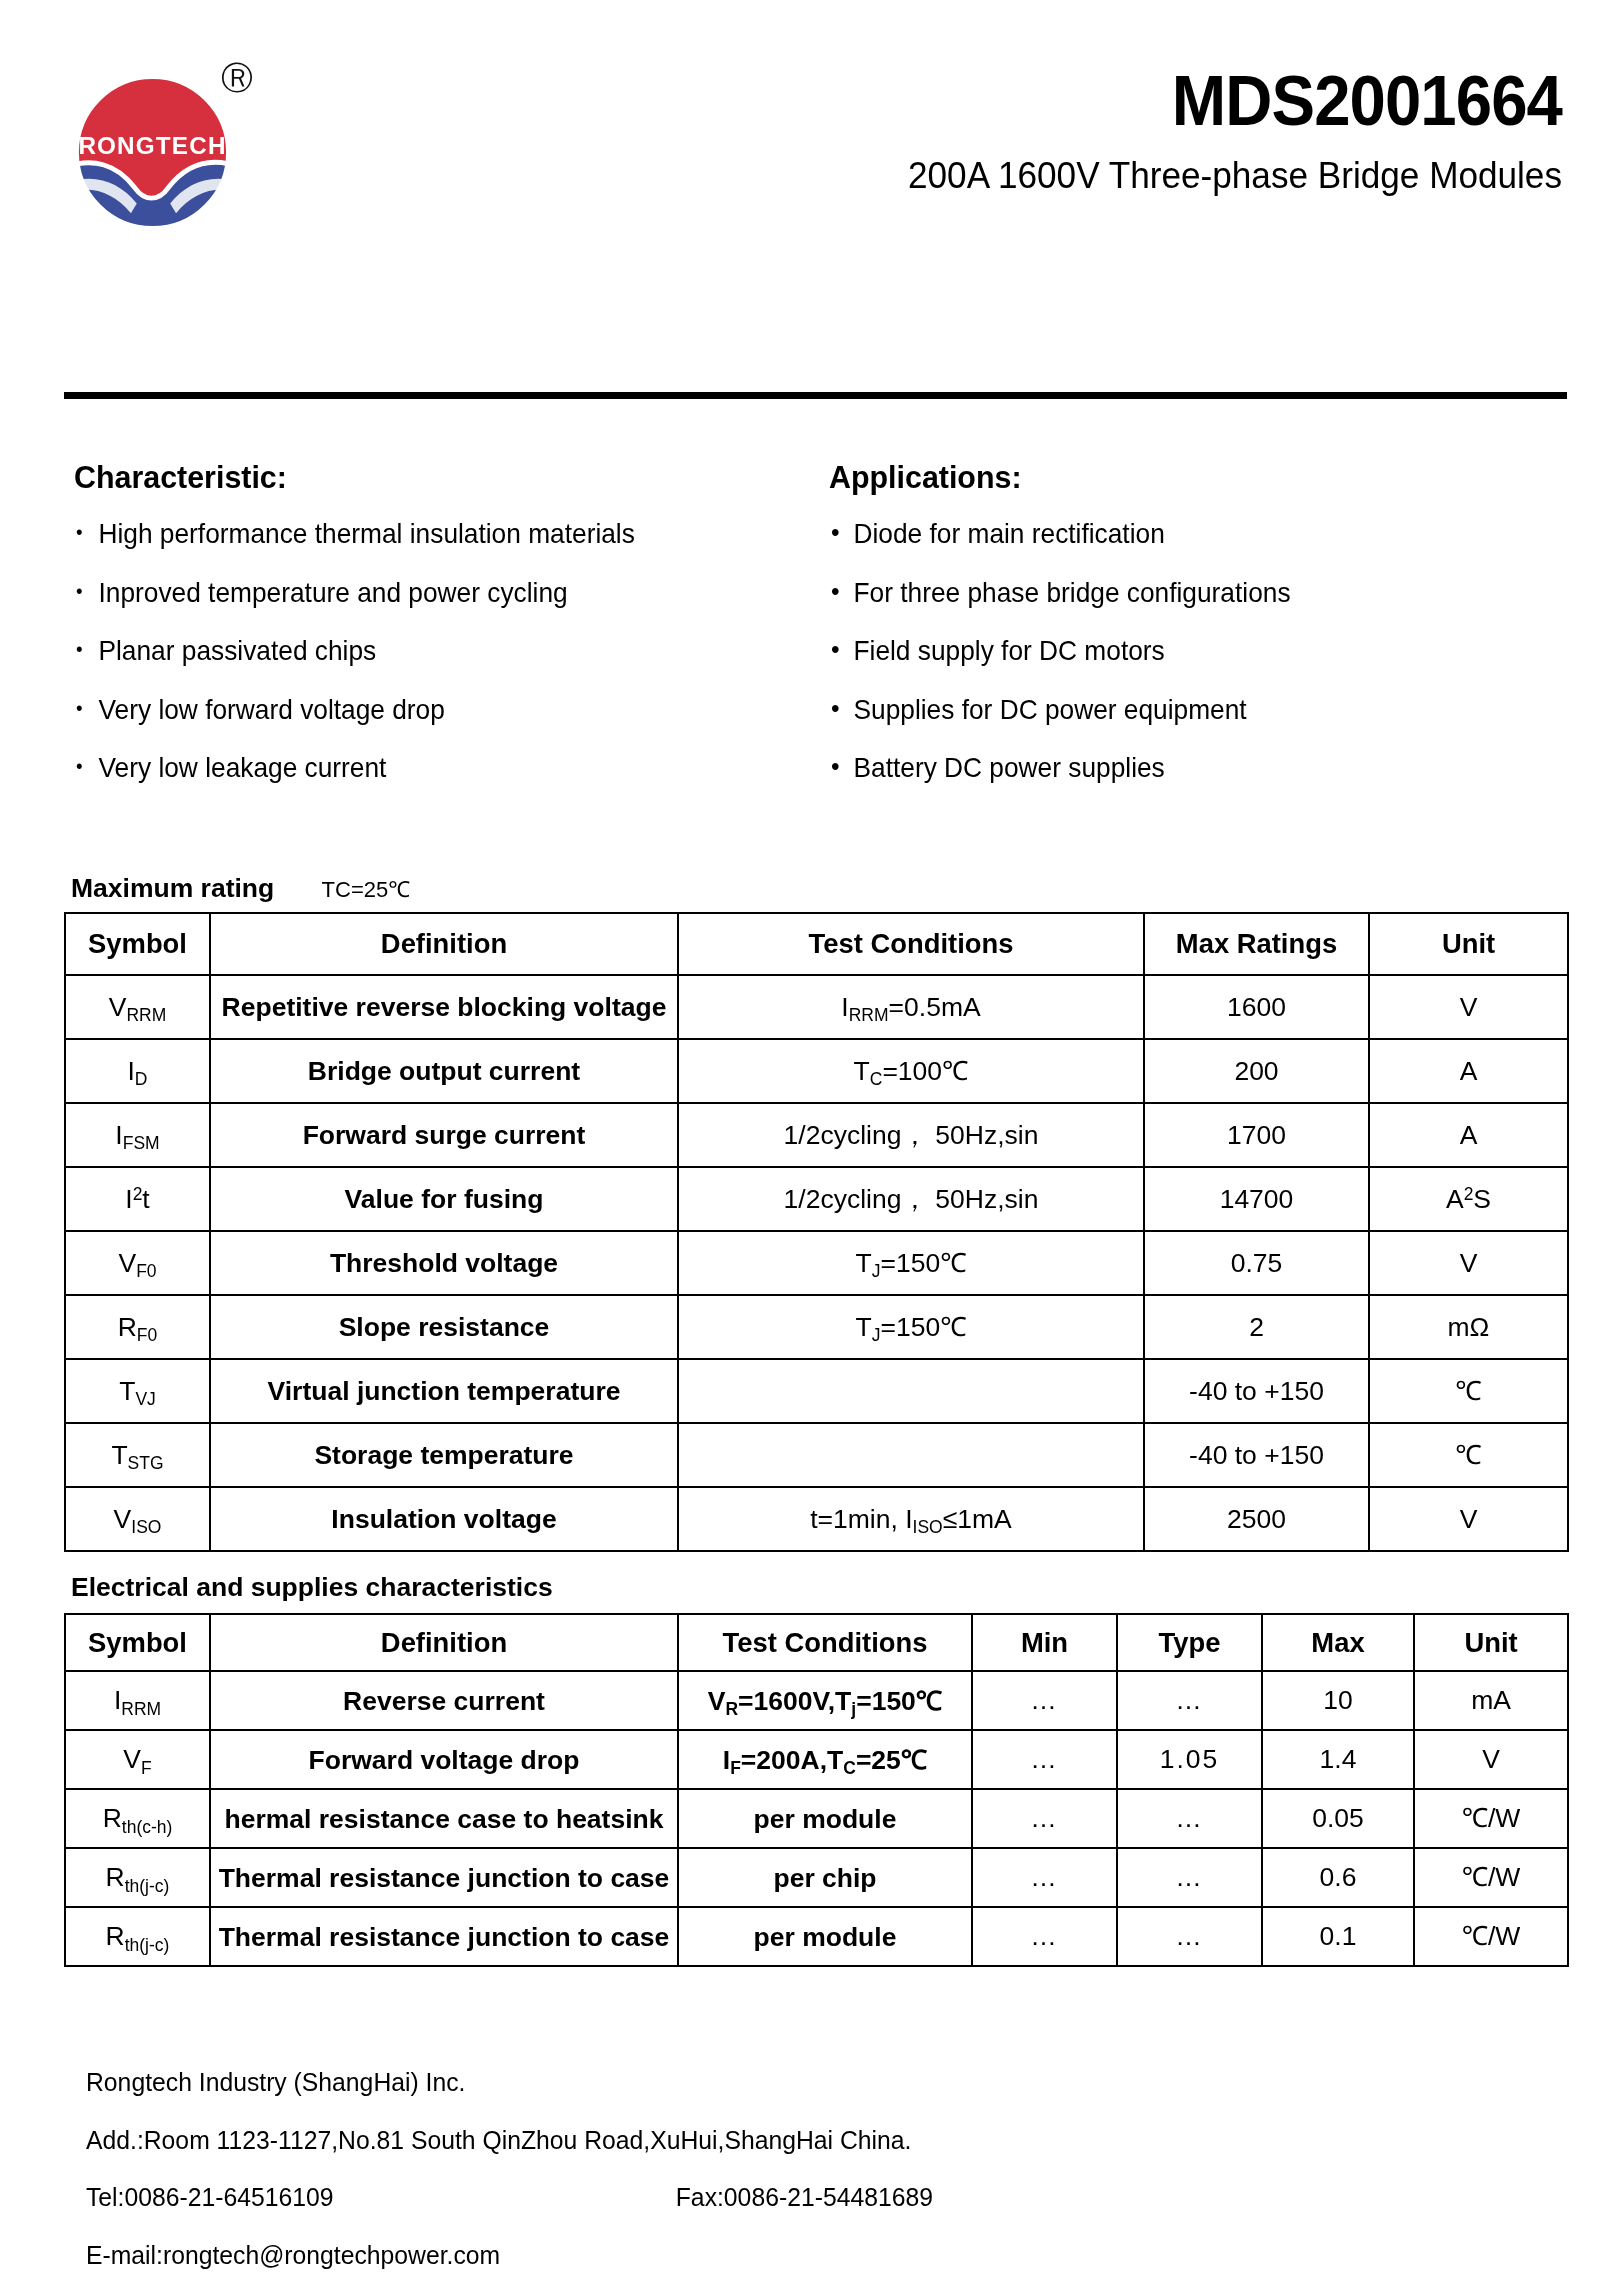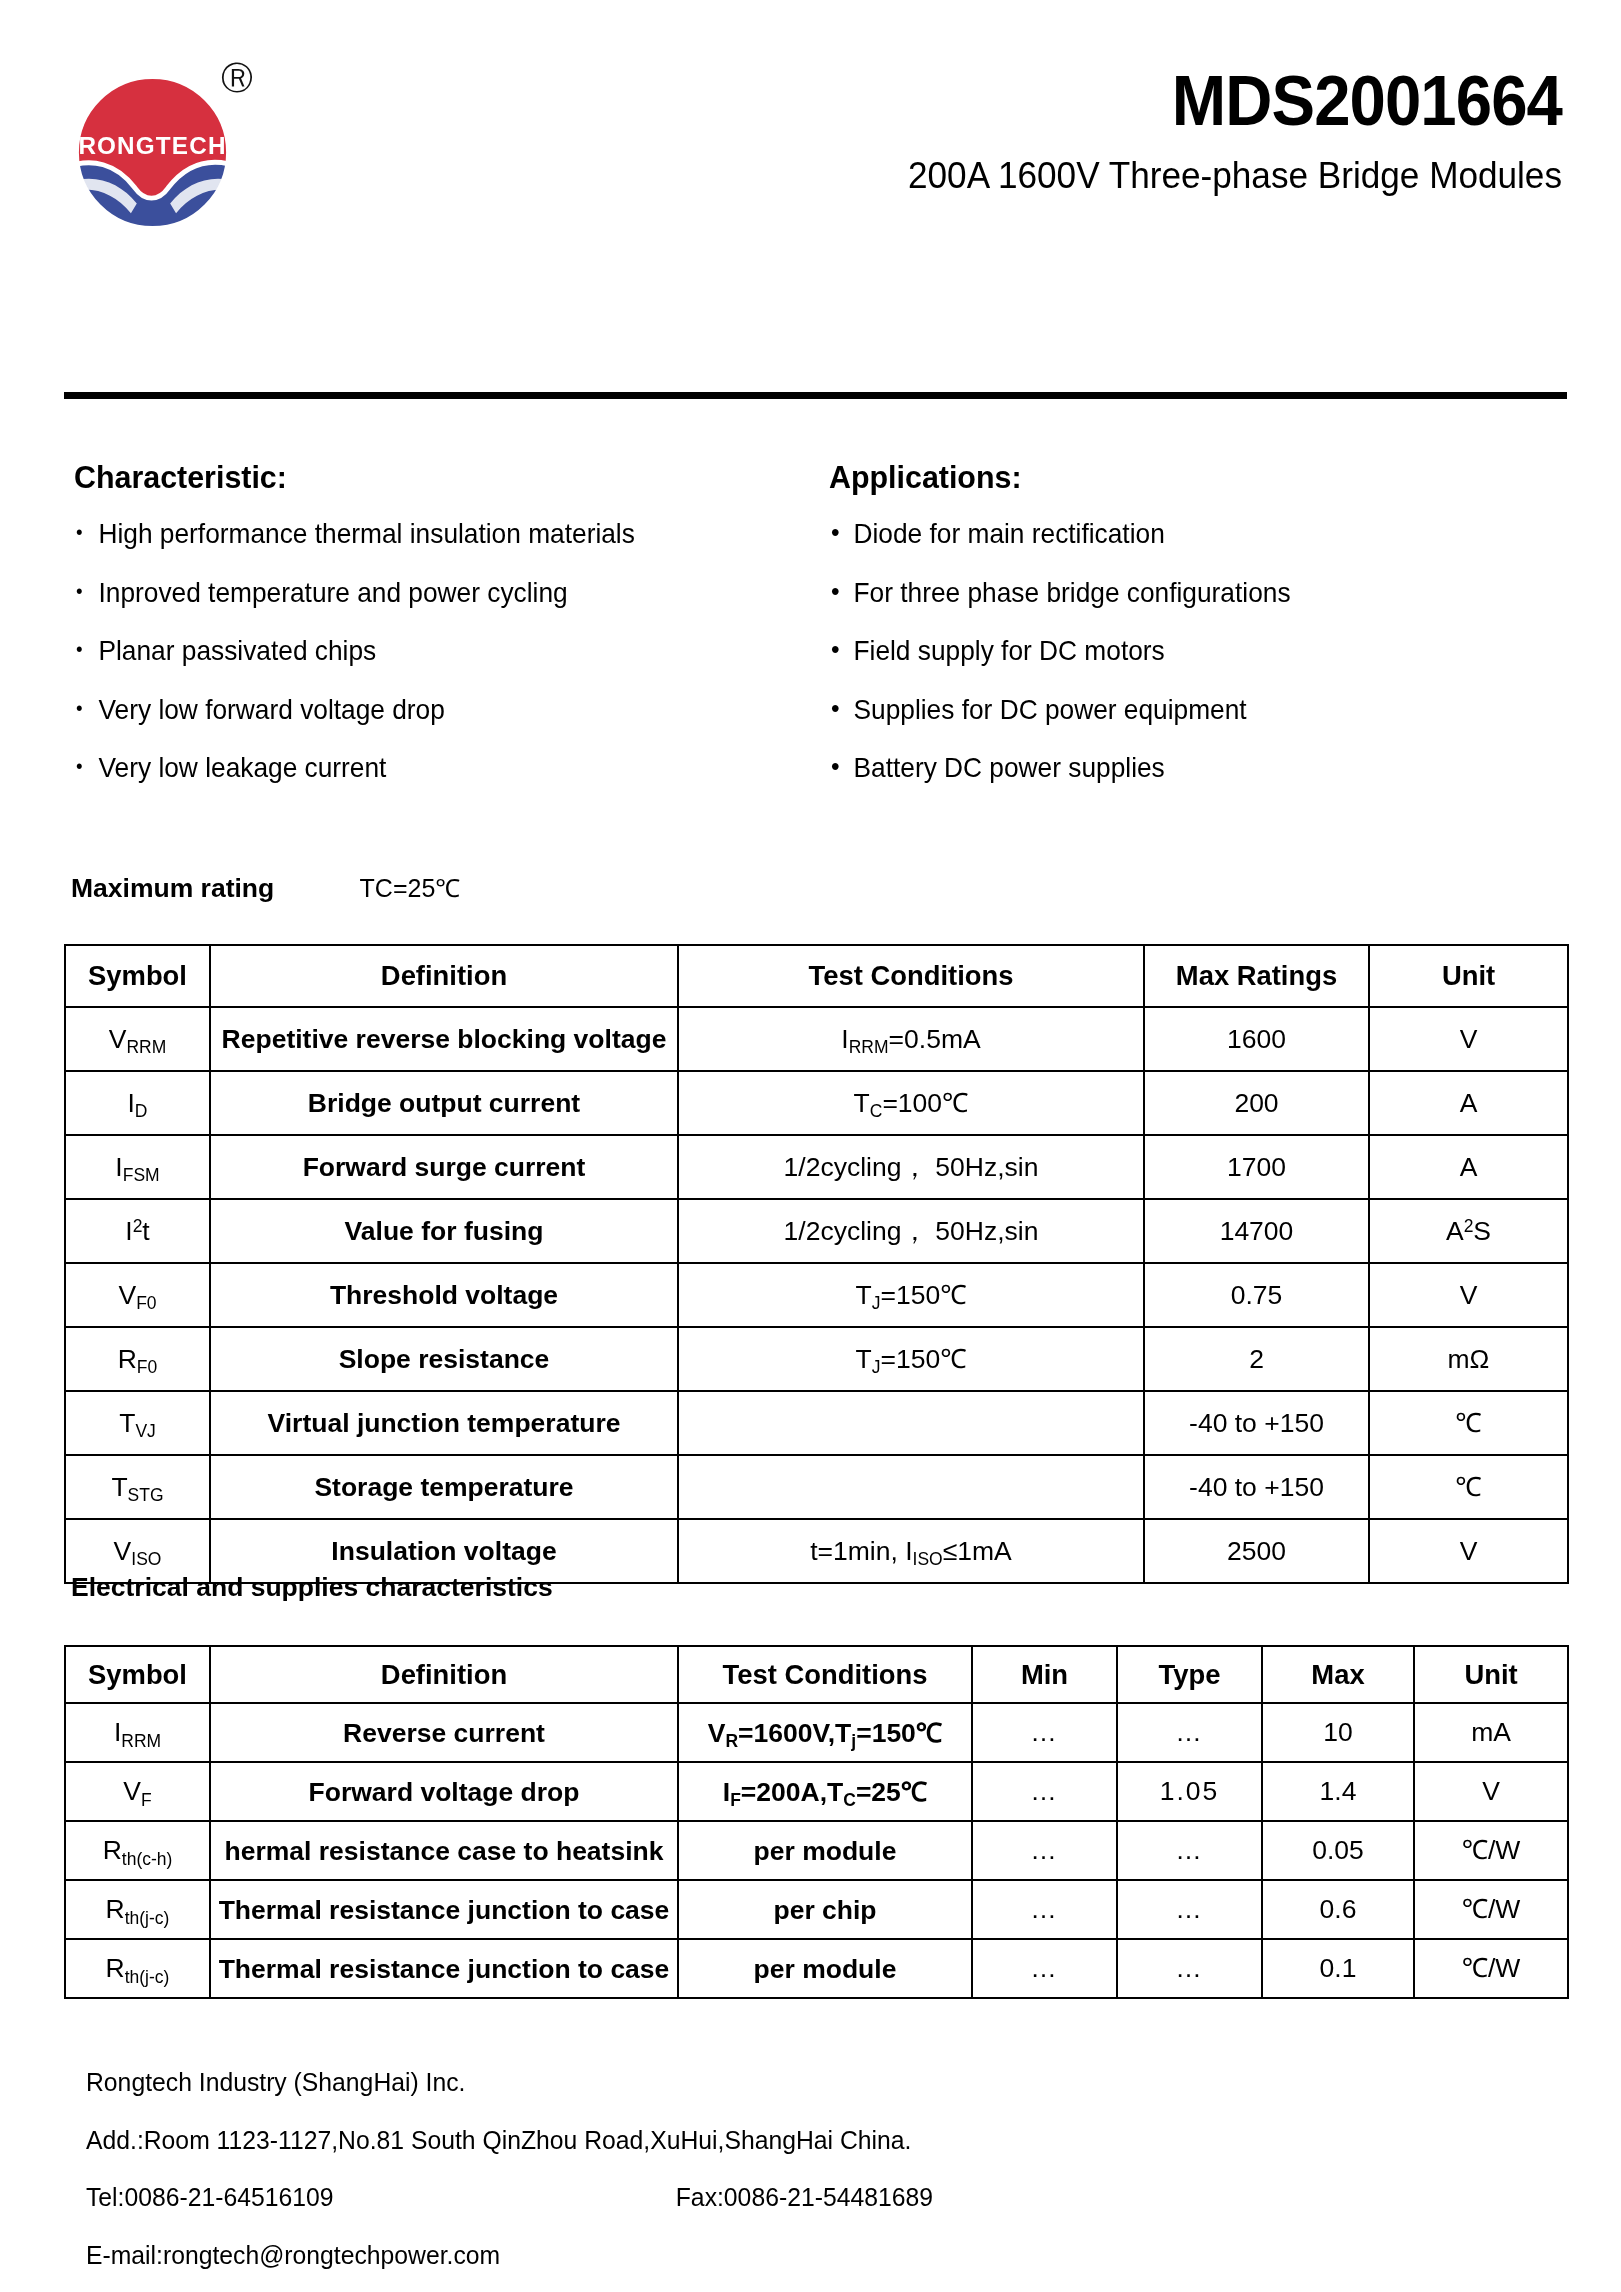--- a/index.html
+++ b/index.html
@@ -131,32 +131,31 @@
   
   .sec-head {
     position: absolute;
     font-size: 26.5px;
     font-weight: bold;
     line-height: 1;
     white-space: nowrap;
   }
   .sec-head .sub {
     font-weight: normal;
-    font-size: 25px;
-    margin-left: 78px;
+    font-size: 22px;
+    margin-left: 40px;
   }
   #mr-head { left: 71px; top: 875px; }
   #ec-head { left: 71px; top: 1574px; }
 
   
   table.dt {
     position: absolute;
     border-collapse: collapse;
     table-layout: fixed;
-    margin-top: 32px;
   }
   table.dt th, table.dt td {
     border: 2.9px solid #000;
     padding: 0;
     text-align: center;
     vertical-align: middle;
     font-size: 26.5px;
     font-weight: normal;
     line-height: 1;
     overflow: visible;

